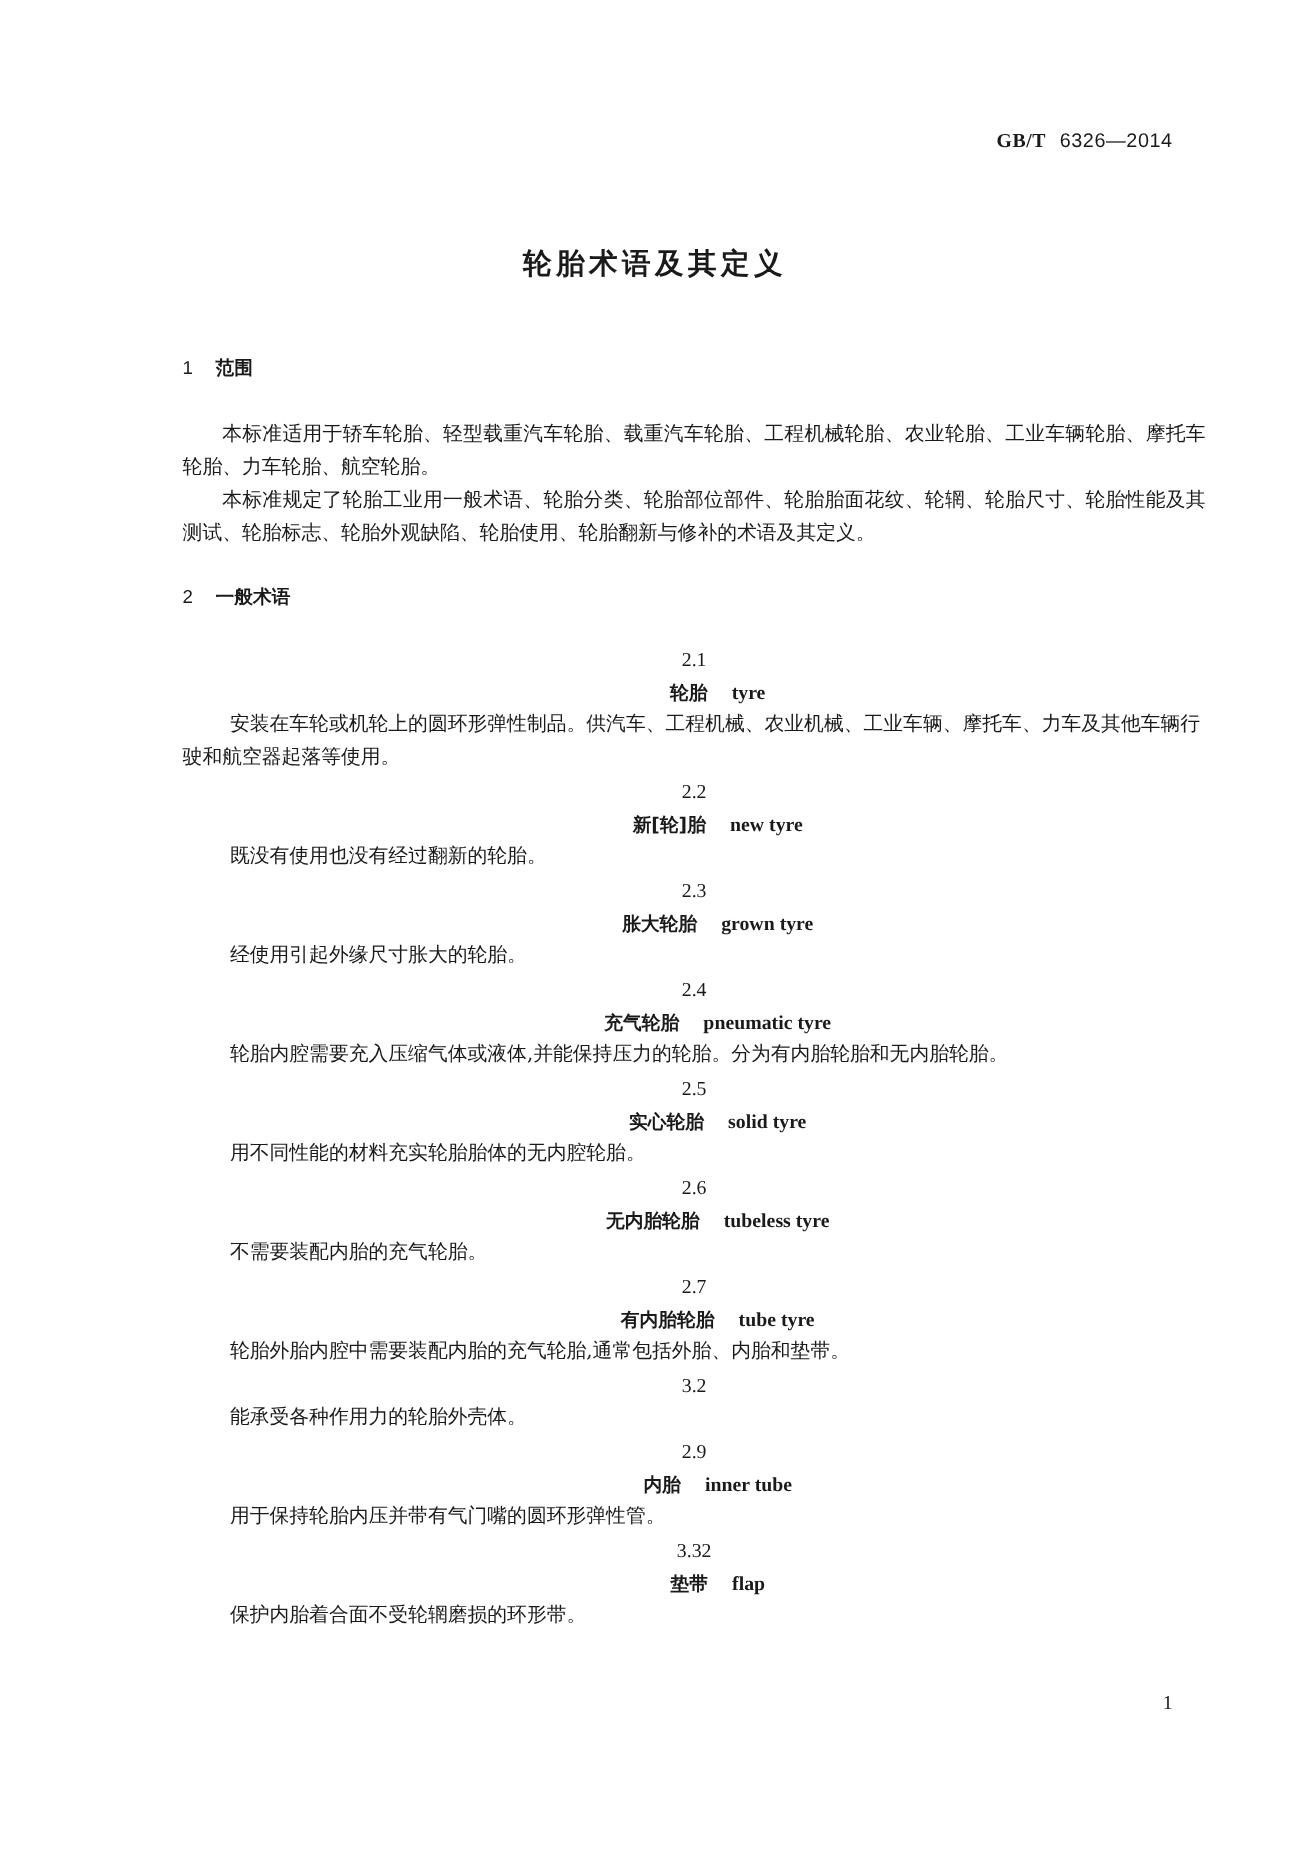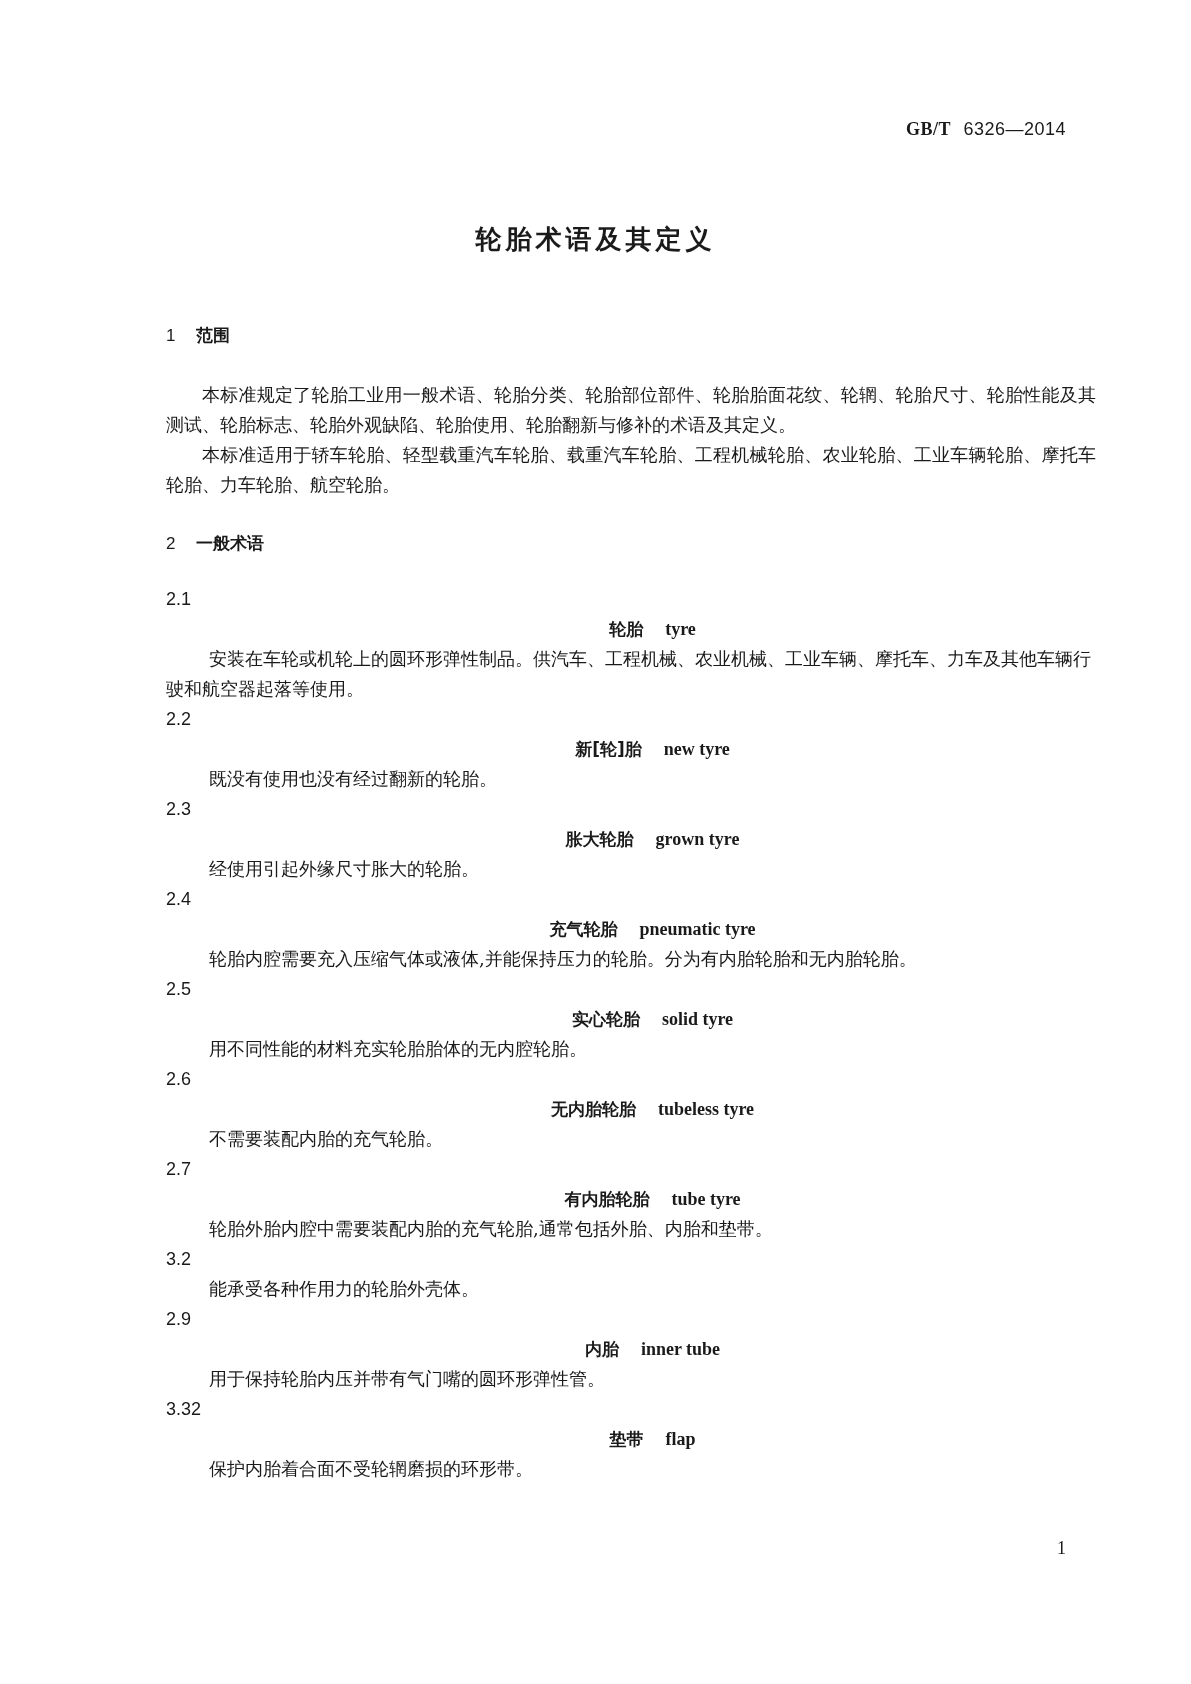--- a/index.html
+++ b/index.html
@@ -7,21 +7,21 @@
          font-family: "DejaVu Serif", "Liberation Serif", serif; color: #1a1a1a; }
   .std-code { position: absolute; top: 118px; right: 125px; font-size: 18px; letter-spacing: 0.5px; }
   .std-code .gb { font-family: "Liberation Serif", serif; font-weight: bold; text-align: center; }
   .std-code .num { font-family: "Liberation Sans", sans-serif; }
   .title { position: absolute; top: 222px; left: 0; width: 1191px; text-align: center;
            font-family: "DejaVu Sans", sans-serif; font-weight: bold; font-size: 26px; letter-spacing: 4px; }
   .content { position: absolute; left: 135px; top: 320px; width: 930px; font-size: 18px; margin-left: 31px; }
   .sec-head { font-family: "DejaVu Sans", sans-serif; font-weight: bold; font-size: 17px; margin: 0; height: 30px; line-height: 30px; }
   .sec-head .sno { font-family: "Liberation Sans", sans-serif; font-weight: normal; display: inline-block; width: 30px; }
   .para { text-indent: 36px; line-height: 30px; margin: 0; text-align: justify; }
-  .term-no { font-family: Liberation Sans, sans-serif; height: 30px; line-height: 30px; margin: 0; }
+  .term-no { font-family: Liberation Serif, serif; height: 30px; line-height: 30px; margin: 0; text-align: center; }
   .term-head { padding-left: 43px; height: 30px; line-height: 30px; margin: 0; font-weight: bold; text-align: center; }
   .term-head .zh { font-family: "DejaVu Sans", sans-serif; font-size: 17px; }
   .term-head .en { font-family: "Liberation Serif", serif; font-size: 18px; margin-left: 22px; }
   .term-def { text-indent: 43px; line-height: 30px; margin: 0; }
   .page-no { position: absolute; top: 1538px; right: 125px; font-family: "Liberation Serif", serif; font-size: 18px; }
 </style>
 </head>
 <body>
 
 <div class="std-code">
@@ -29,22 +29,22 @@
   <span class="num">6326—2014</span>
 </div>
 
 <div class="title">轮胎术语及其定义</div>
 
 <div class="content">
   <div class="sec-head">
     <span class="sno">1</span><span>范围</span>
   </div>
   <div style="height:30px"></div>
+  <p class="para">本标准适用于轿车轮胎、轻型载重汽车轮胎、载重汽车轮胎、工程机械轮胎、农业轮胎、工业车辆轮胎、摩托车轮胎、力车轮胎、航空轮胎。</p>
   <p class="para">本标准规定了轮胎工业用一般术语、轮胎分类、轮胎部位部件、轮胎胎面花纹、轮辋、轮胎尺寸、轮胎性能及其测试、轮胎标志、轮胎外观缺陷、轮胎使用、轮胎翻新与修补的术语及其定义。</p>
-  <p class="para">本标准适用于轿车轮胎、轻型载重汽车轮胎、载重汽车轮胎、工程机械轮胎、农业轮胎、工业车辆轮胎、摩托车轮胎、力车轮胎、航空轮胎。</p>
   <div style="height:28px"></div>
   <div class="sec-head">
     <span class="sno">2</span><span>一般术语</span>
   </div>
   <div style="height:26px"></div>
 
   <div>
     <p class="term-no">2.1</p>
     <p class="term-head"><span class="zh">轮胎</span><span class="en">tyre</span></p>
     <p class="term-def">安装在车轮或机轮上的圆环形弹性制品。供汽车、工程机械、农业机械、工业车辆、摩托车、力车及其他车辆行驶和航空器起落等使用。</p>

